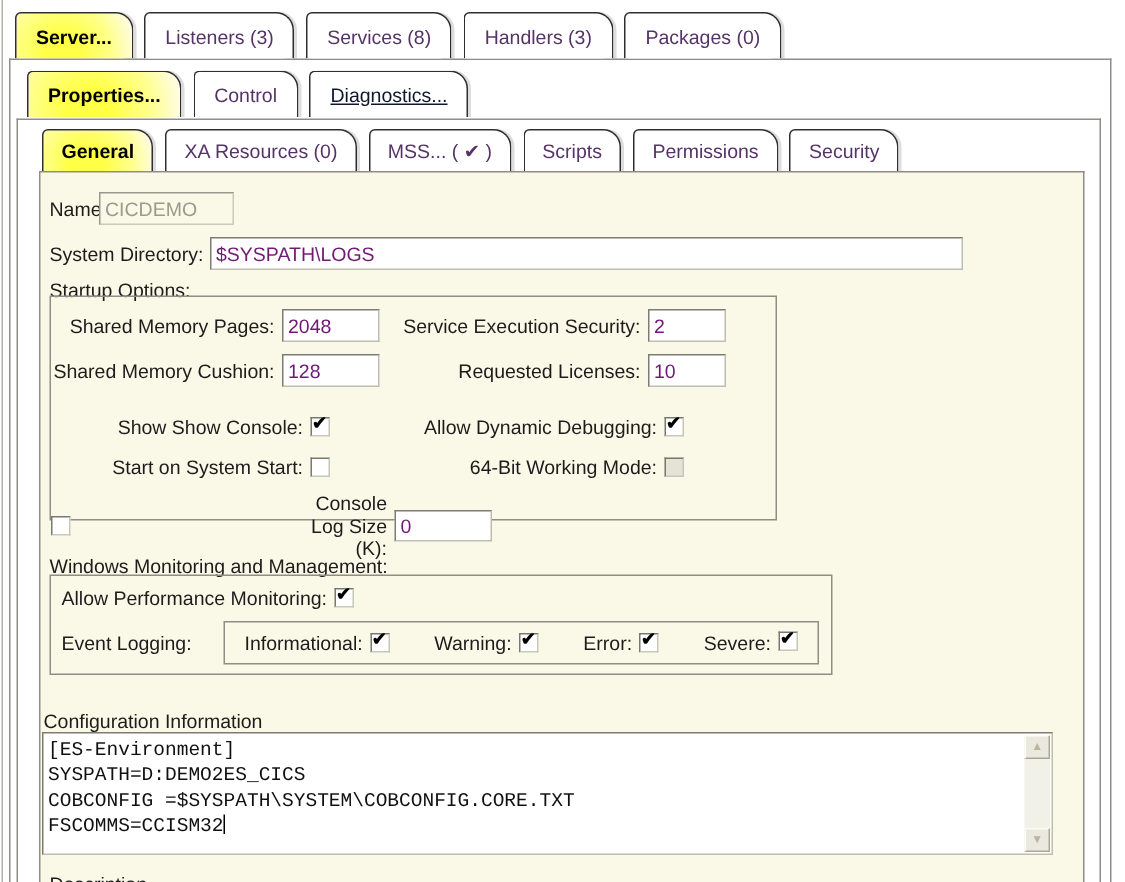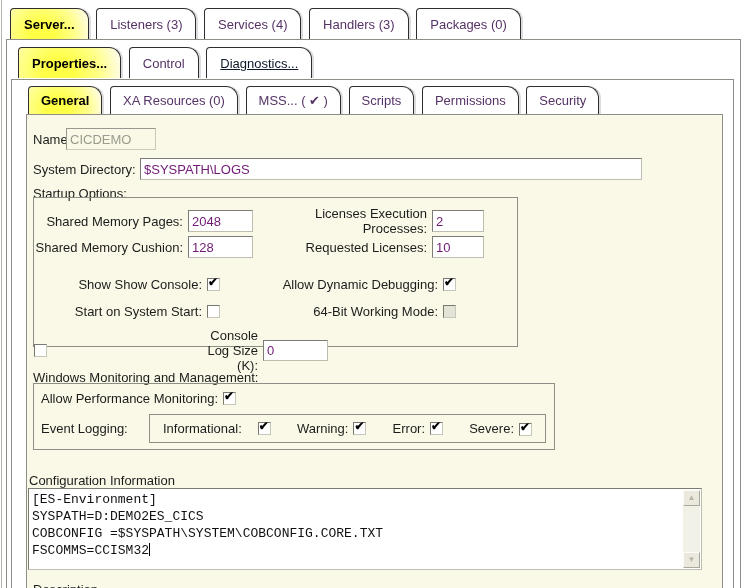--- a/index.html
+++ b/index.html
@@ -83,21 +83,21 @@
 </head>
 <body>
 
 <div id="screen">
 
   <div class="vline" style="left:1px"></div>
 
   <div class="tabrow" style="left:10px; top:8px">
     <div class="tab active">Server...</div>
     <div class="tab">Listeners (3)</div>
-    <div class="tab">Services (4)</div>
+    <div class="tab">Services (8)</div>
     <div class="tab">Handlers (3)</div>
     <div class="tab">Packages (0)</div>
   </div>
   <div class="panel" id="server-panel"></div>
 
   <div class="tabrow" style="left:18px; top:47px">
     <div class="tab active">Properties...</div>
     <div class="tab">Control</div>
     <div class="tab muted">Diagnostics...</div>
   </div>
@@ -121,21 +121,21 @@
     <input class="abs tin" style="left: 113px; top: 43px; width: 502px;" value="$SYSPATH\LOGS">
 
     <span class="abs lbl" style="left:6px; top:71px">Startup Options:</span>
     <div class="gbox" style="left:6px; top:82px; width:485px; height:150px">
 
       <div class="grow g-in">
         <span class="lbl">Shared Memory Pages:</span>
         <span class="ctl">
             <input class="tin" style="width: 65px;" value="2048">
           </span>
-        <span class="lbl">Licenses Execution Processes:</span>
+        <span class="lbl">Service Execution Security:</span>
         <span class="ctl">
             <input class="tin" style="width: 52px;" value="2">
           </span>
       </div>
 
       <div class="grow g-in">
         <span class="lbl">Shared Memory Cushion:</span>
         <span class="ctl">
             <input class="tin" style="width: 65px;" value="128">
           </span>
@@ -187,38 +187,38 @@
       <div style="display:flex; align-items:center; margin:7px 0 0 7px">
         <span class="lbl" style="margin-right:5px">Allow Performance Monitoring:</span>
         <span class="cb checked">
             <span class="glyph">✔</span>
           </span>
       </div>
       <div style="display:flex; align-items:center; margin:8px 0 0 7px">
         <span class="lbl" style="width:108px">Event Logging:</span>
         <div style="width:397px; height:29px; border:1px solid #8e8e86; display:flex; align-items:center; justify-content:space-between; padding:0 13px">
           <span style="display:flex; align-items:center">
-            <span class="lbl" style="margin-right:16px">Informational:</span>
+            <span class="lbl" style="margin-right:5px">Informational:</span>
             <span class="cb checked">
                 <span class="glyph">✔</span>
               </span>
           </span>
           <span style="display:flex; align-items:center">
             <span class="lbl" style="margin-right:5px">Warning:</span>
             <span class="cb checked">
                 <span class="glyph">✔</span>
               </span>
           </span>
           <span style="display:flex; align-items:center">
             <span class="lbl" style="margin-right:5px">Error:</span>
             <span class="cb checked">
                 <span class="glyph">✔</span>
               </span>
           </span>
-          <span style="display:flex; align-items:flex-end">
+          <span style="display:flex; align-items:flex-start">
             <span class="lbl" style="margin-right:5px">Severe:</span>
             <span class="cb checked">
                 <span class="glyph">✔</span>
               </span>
           </span>
         </div>
       </div>
     </div>
 
     <span class="abs lbl" style="left:2px; top:358px">Configuration Information</span>

